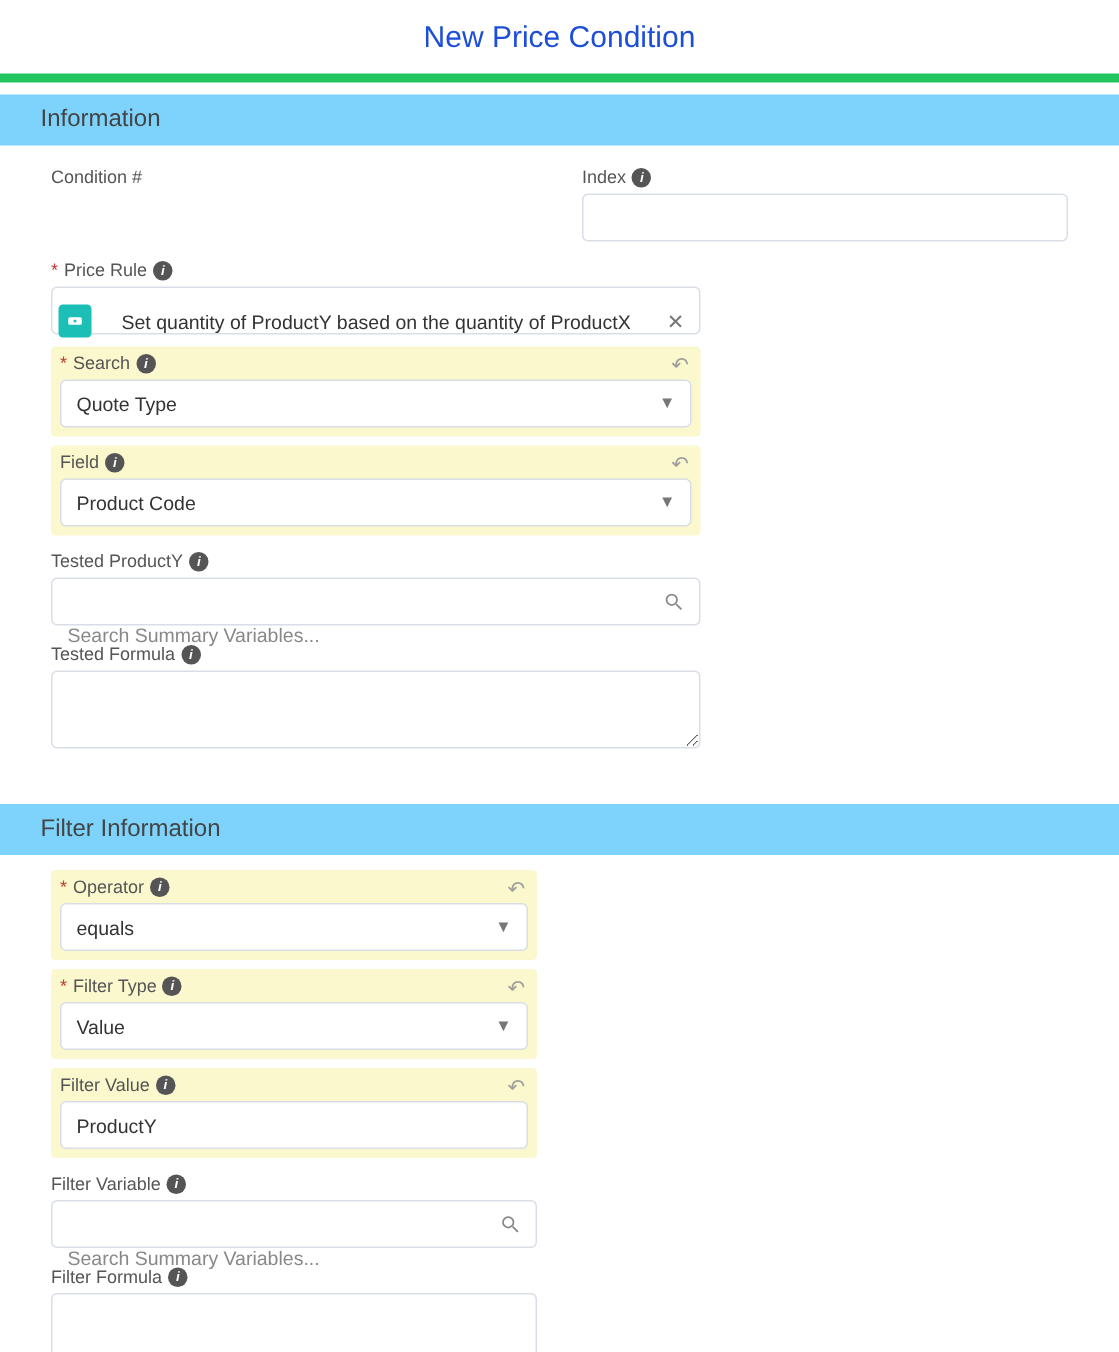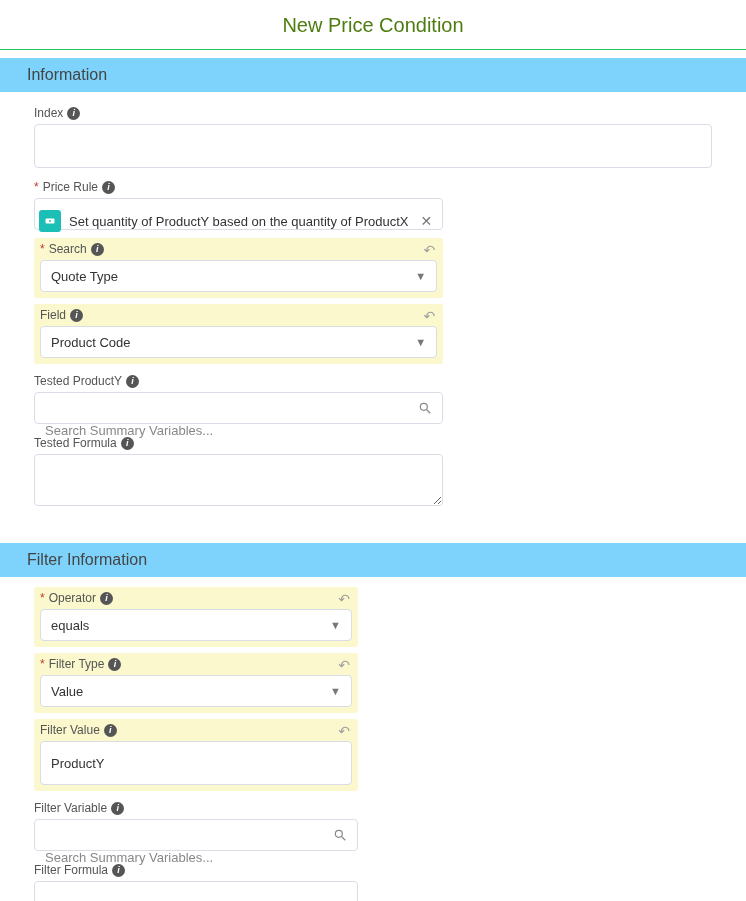--- a/index.html
+++ b/index.html
@@ -8,23 +8,23 @@
     font-family: -apple-system, BlinkMacSystemFont, "Segoe UI", Arial, sans-serif;
     font-size: 13px;
     color: #3e3e3c;
     background: #fff;
     width: 746px;
   }
   .page-title {
     text-align: center;
     font-size: 20px;
     font-weight: 400;
-    color: #4d7c0f;
+    color: #1d4ed8;
     padding: 14px 0 12px 0;
-    border-bottom: 1px solid #22c55e;
+    border-bottom: 6px solid #22c55e;
   }
   .section-header {
     background: #7dd3fc;
     padding: 8px 27px;
     font-size: 16px;
     color: #444;
     margin-top: 8px;
   }
   .section-body {
     padding: 10px 34px 18px 34px;
@@ -84,37 +84,37 @@
     color: #333;
     display: flex;
     align-items: center;
   }
   .select-ctl { justify-content: space-between; cursor: pointer; }
   .caret { color: #777; font-size: 11px; }
   .search-ctl { justify-content: space-between; cursor: text; }
   .search-ctl .ph { color: #888; margin-top: 44px; }
   .search-icon-svg { width:14px; height:14px; stroke:#888; fill:none; stroke-width:2; }
   .text-inp {
-    width: 100%; height: 44px;
+    width: 100%; height: 32px;
     border: 1px solid #d8dde6; border-radius: 4px;
     padding: 0 10px; font-size: 13px; color: #333;
   }
   textarea.ta {
     width: 100%;
     height: 52px;
     border: 1px solid #d8dde6;
     border-radius: 4px;
     padding: 6px 8px;
     font-family: inherit;
     font-size: 13px;
     resize: both;
   }
 
   .pill {
-    display: flex; align-items: center; gap: 8px;
+    display: flex; align-items: center; gap: 20px;
     border: 1px solid #d8dde6; border-radius: 4px;
     background: #fff; height: 32px; padding: 14px 6px 0 4px;
   }
   .pill-icon {
     width: 22px; height: 22px; border-radius: 3px;
     background: #1cbfb6;
     display: inline-flex; align-items: center; justify-content: center;
   }
   .pill-icon svg { width: 12px; height: 12px; fill: #fff; }
   .pill-label {
@@ -124,20 +124,27 @@
   .pill-remove { color: #777; cursor: pointer; font-size: 14px; padding: 0 4px; }
 </style>
 </head>
 <body>
 
 <div class="page-title">New Price Condition</div>
 
 <div class="section-header">Information</div>
 <div class="section-body">
   <div class="columns">
+    <div class="col">
+      <div class="form-row">
+        <div class="label-line">
+          <span>Condition #</span>
+        </div>
+      </div>
+    </div>
     <div class="col">
       <div class="form-row">
         <div class="label-line">
           <span>Index</span>
           <span class="info-icon">i</span>
         </div>
         <input class="text-inp" type="text" value="" style="">
       </div>
     </div>
   </div>

